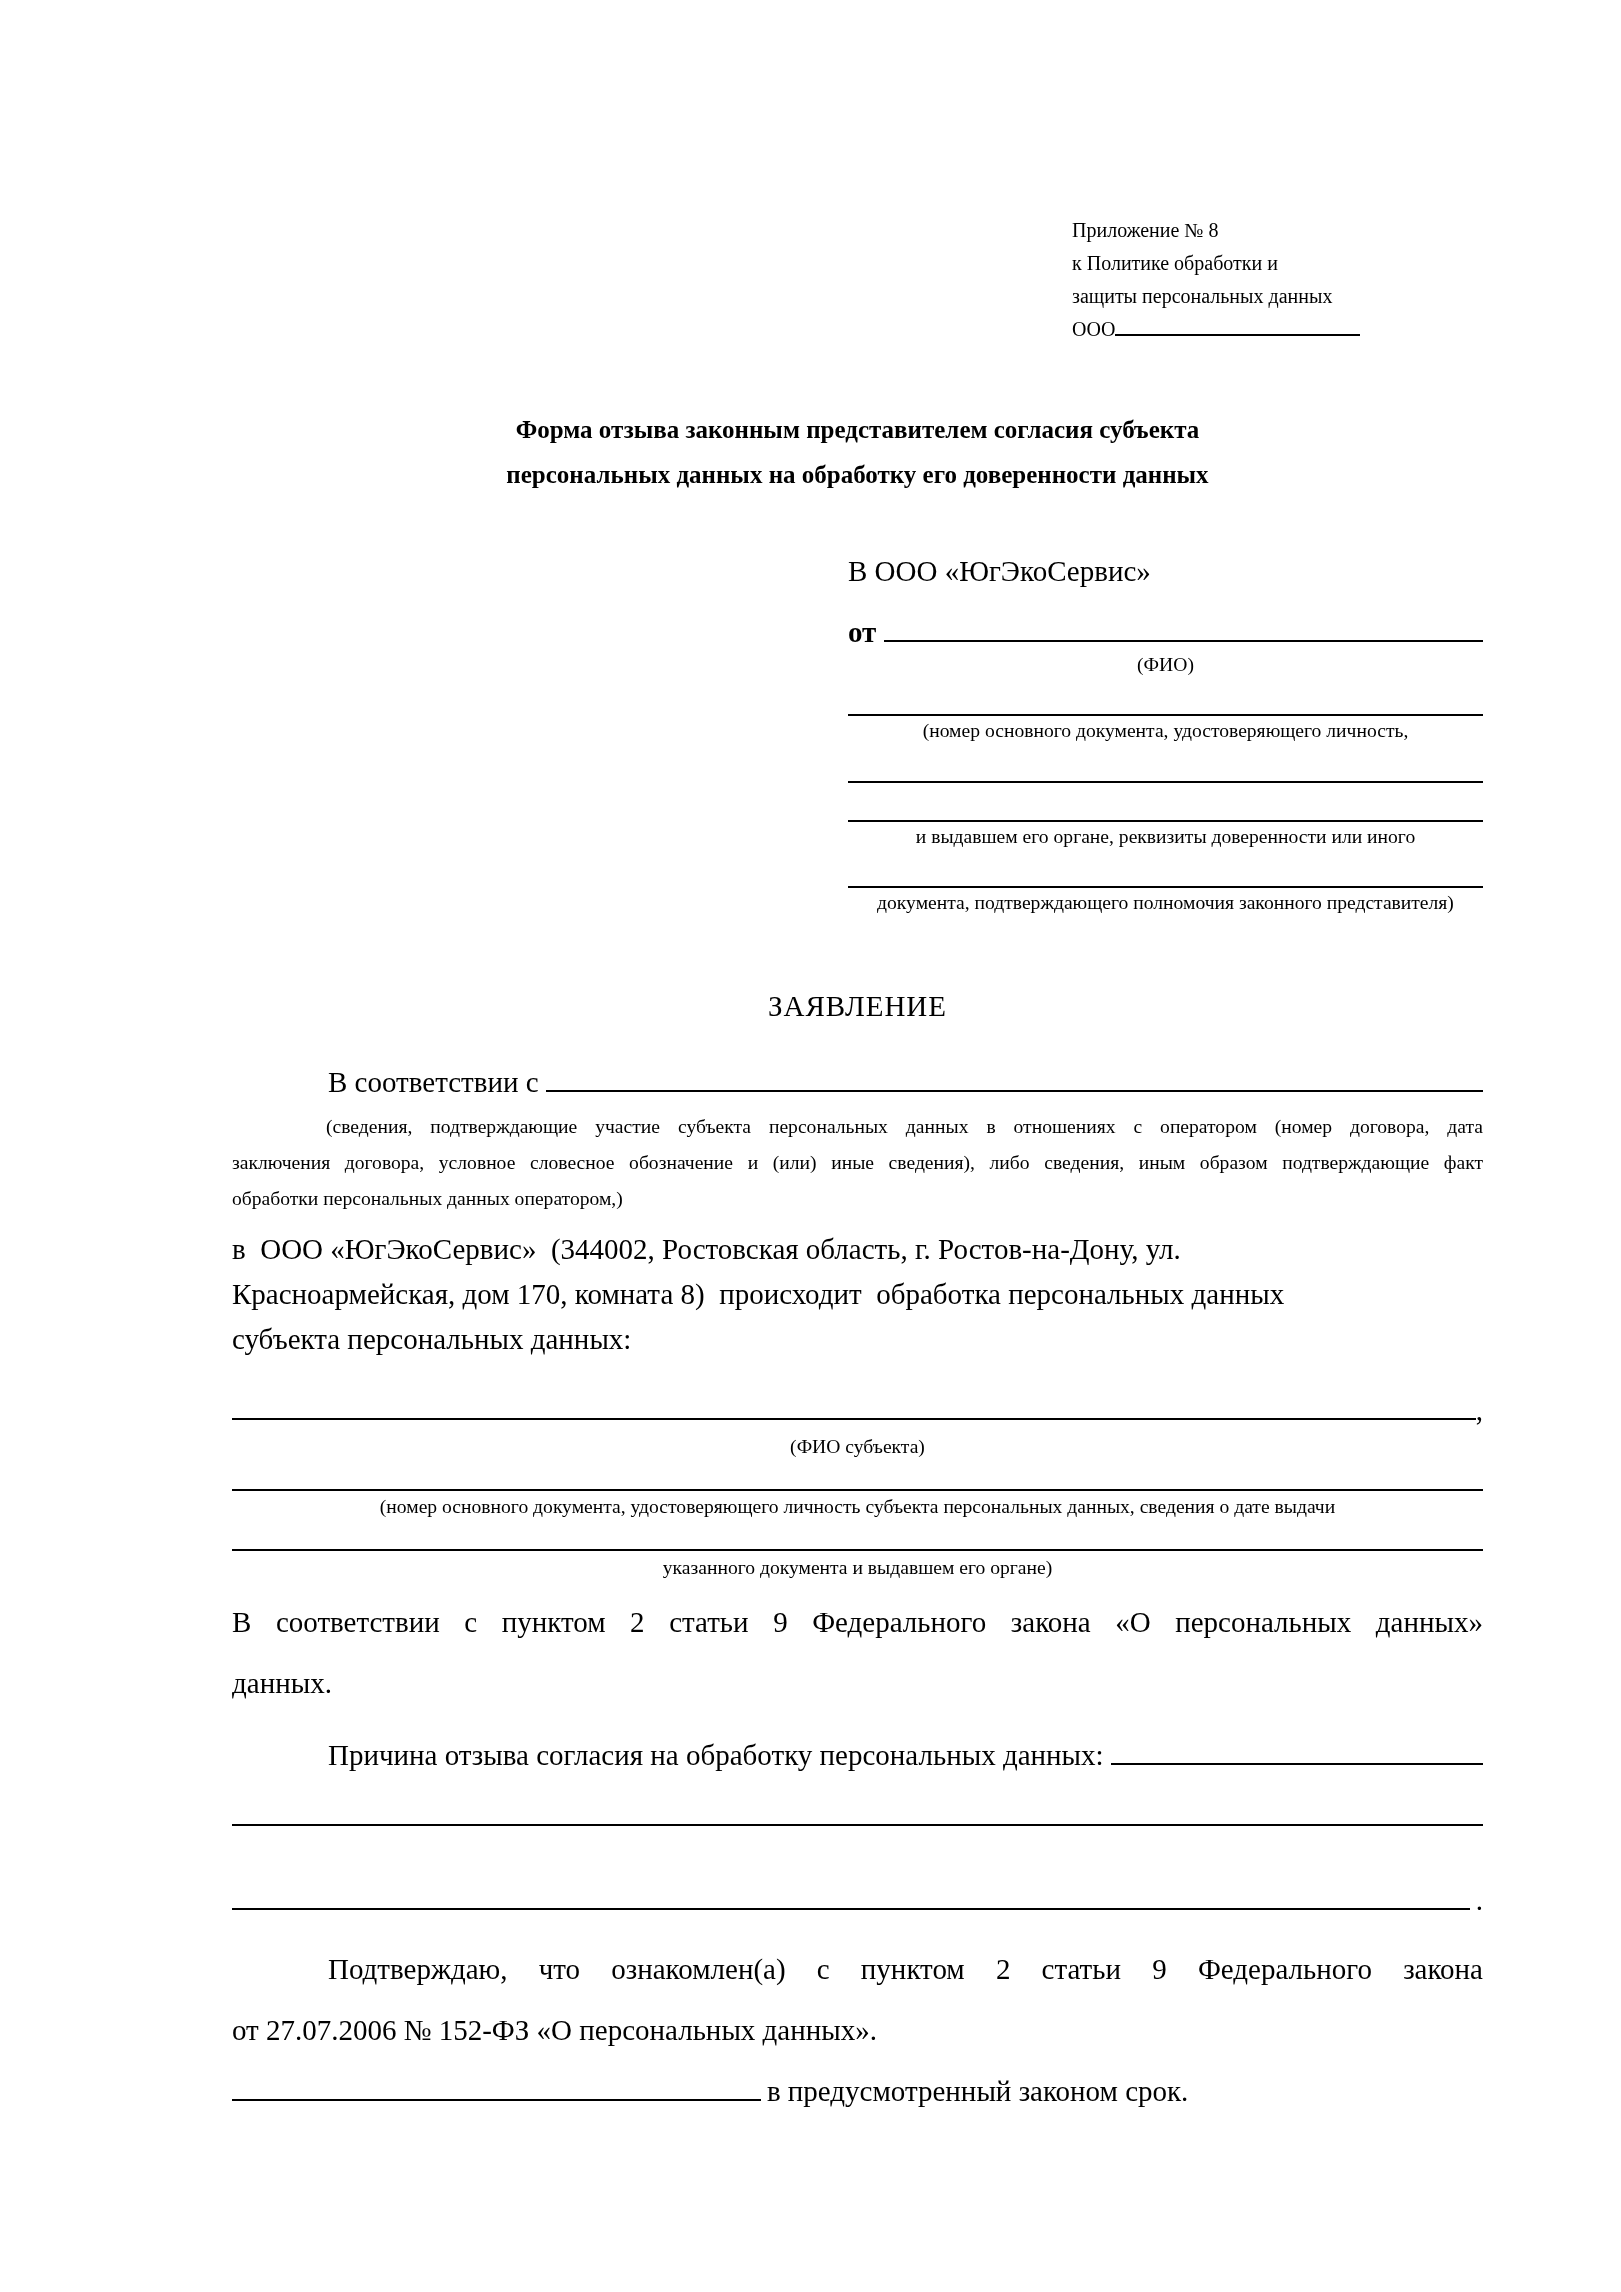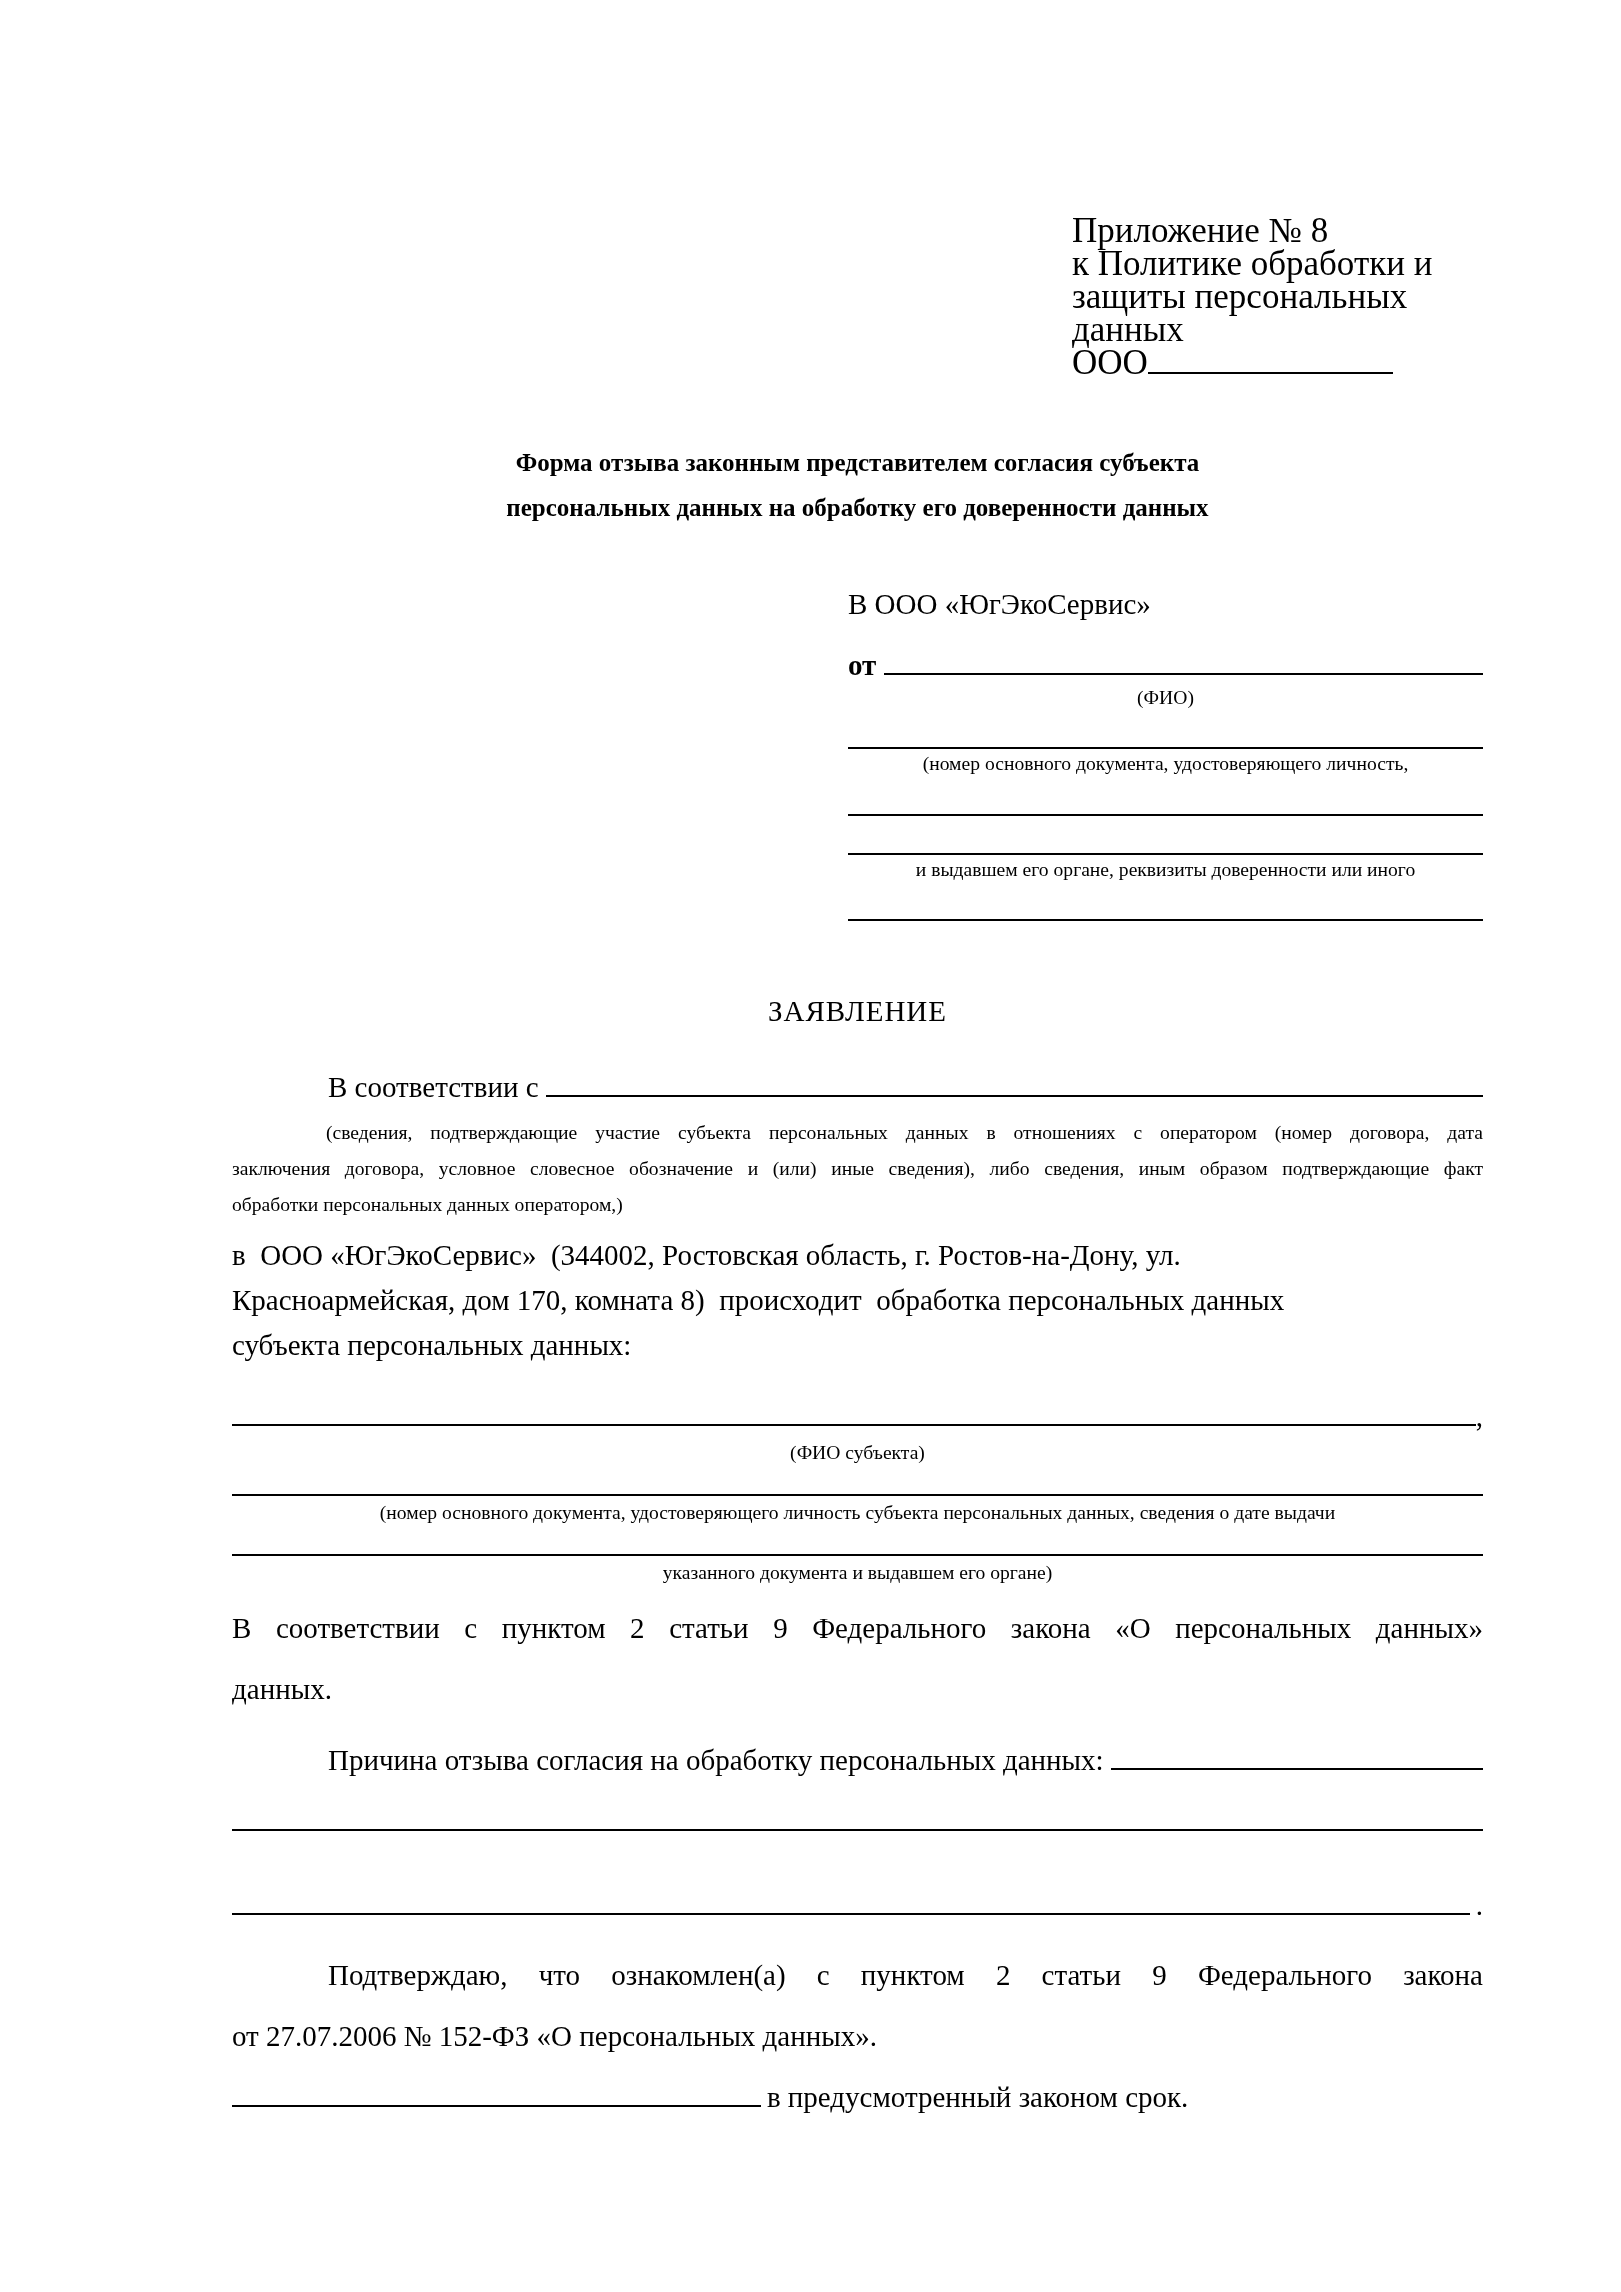--- a/index.html
+++ b/index.html
@@ -22,21 +22,21 @@
   .row{display:flex;align-items:baseline;}
   .fill{flex:1 1 auto;height:2.9px;border-bottom:2.9px solid #000;margin-left:7.8px;}
   .caption{font-size:19.6px;line-height:25.5px;}
   .center{text-align:center;}
   
   .jl{text-align:justify;text-align-last:justify;}
   .pre{white-space:pre-wrap;}
   .ind{text-indent:96px;}
   .ind-sm{text-indent:94px;}
 
-  .hdr-note{margin-left:auto;margin-right:39px;width:372px;font-size:35px;line-height:33px;}
+  .hdr-note{margin-left:auto;margin-right:39px;width:372px;font-size:20px;line-height:33px;}
   .title{margin-top:61px;text-align:center;font-weight:bold;font-size:25px;line-height:45px;}
   .recipient{margin-left:auto;width:635px;margin-top:55px;}
   .recipient .to{line-height:39px;}
   .from-row{margin-top:21.6px;font-weight:bold;}
   .doc-row{margin-top:37px;}
   .doc-row .caption{margin-top:2px;}
   .statement-heading{margin-top:71px;text-align:center;letter-spacing:1px;}
   .p1-row{margin-top:37px;}
   .p1-row .lbl{padding-left:96px;}
   .p1-cap{margin-top:7.8px;font-size:19.6px;line-height:36px;}
@@ -86,20 +86,21 @@
     </div>
     <div class="doc-row">
       <div class="hr"></div>
     </div>
     <div class="doc-row">
       <div class="hr"></div>
       <div class="caption center">и выдавшем его органе, реквизиты доверенности или иного</div>
     </div>
     <div class="doc-row">
       <div class="hr"></div>
+      <div class="caption center">документа, подтверждающего полномочия законного представителя)</div>
     </div>
   </div>
 
   <div class="statement-heading">ЗАЯВЛЕНИЕ</div>
 
   <div class="row p1-row">
     <span class="lbl">В соответствии с</span>
     <span class="fill"></span>
   </div>
   <div class="p1-cap">

